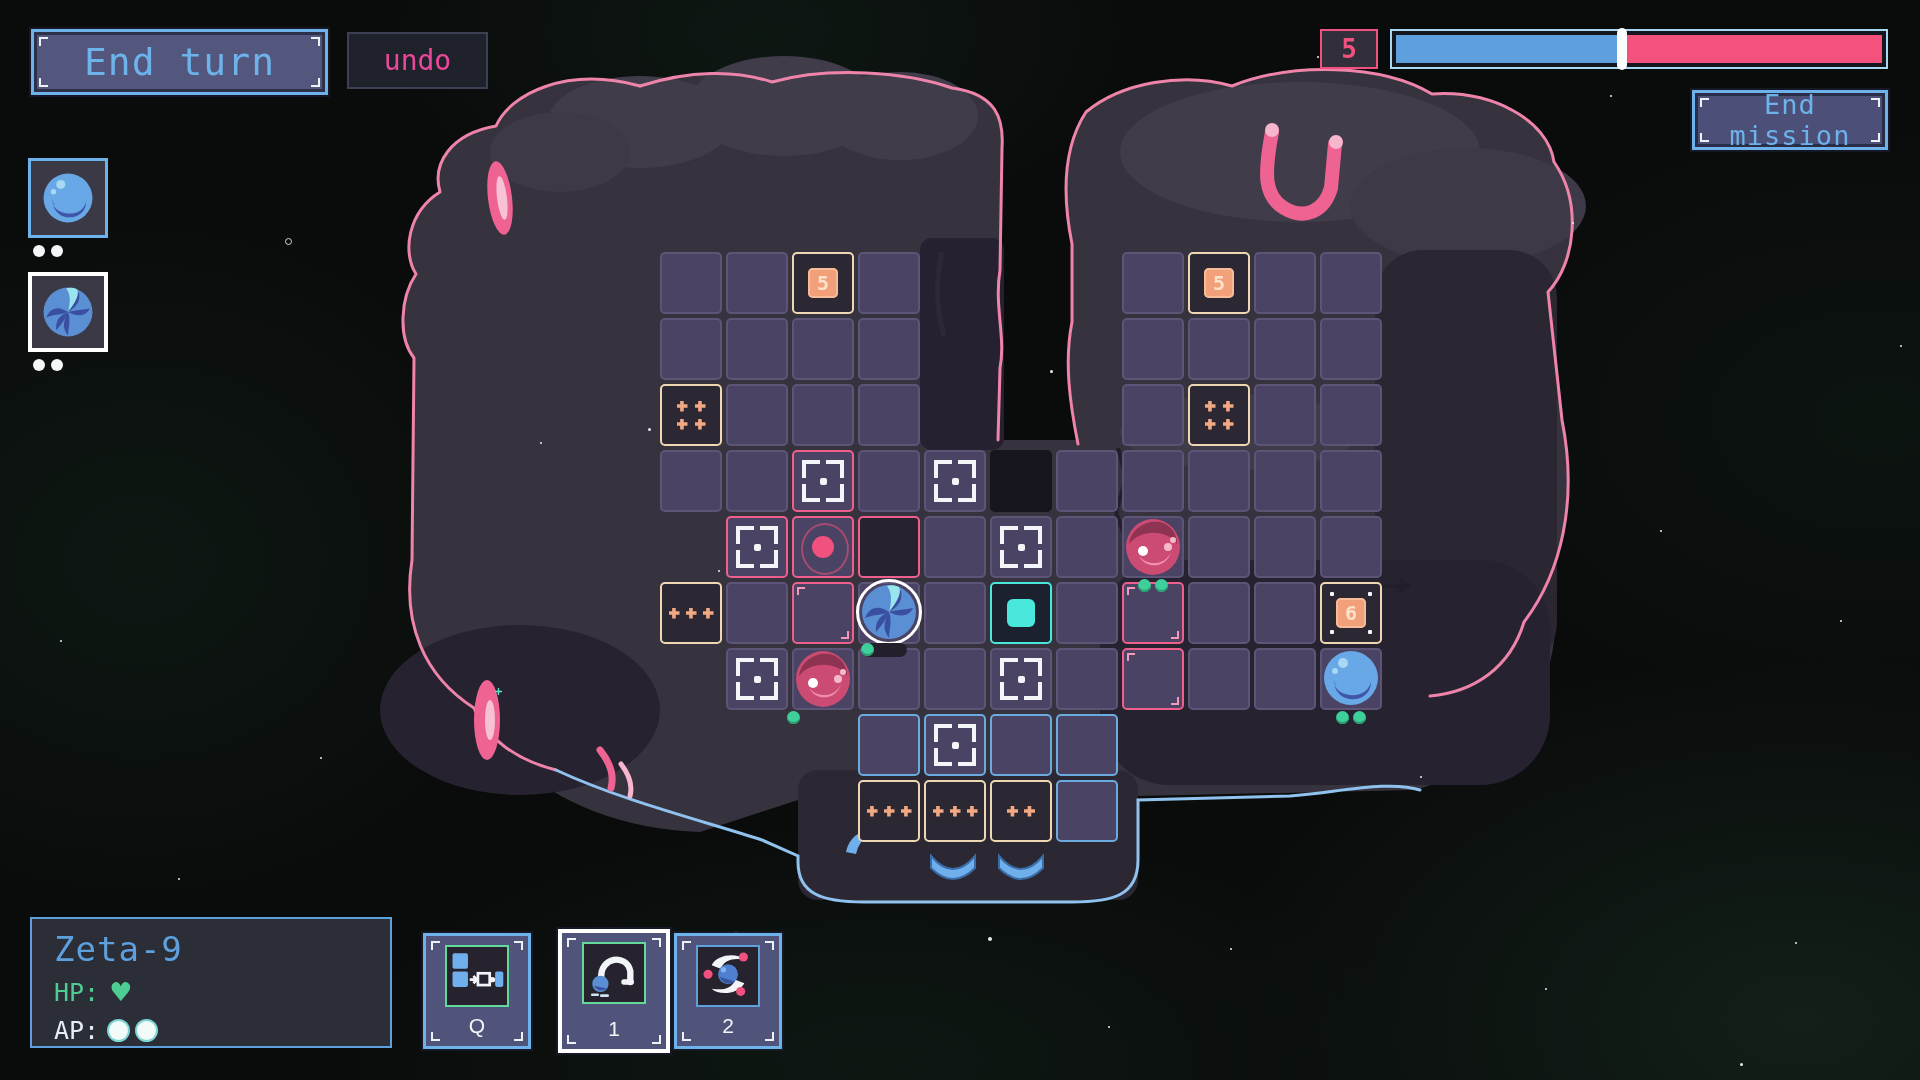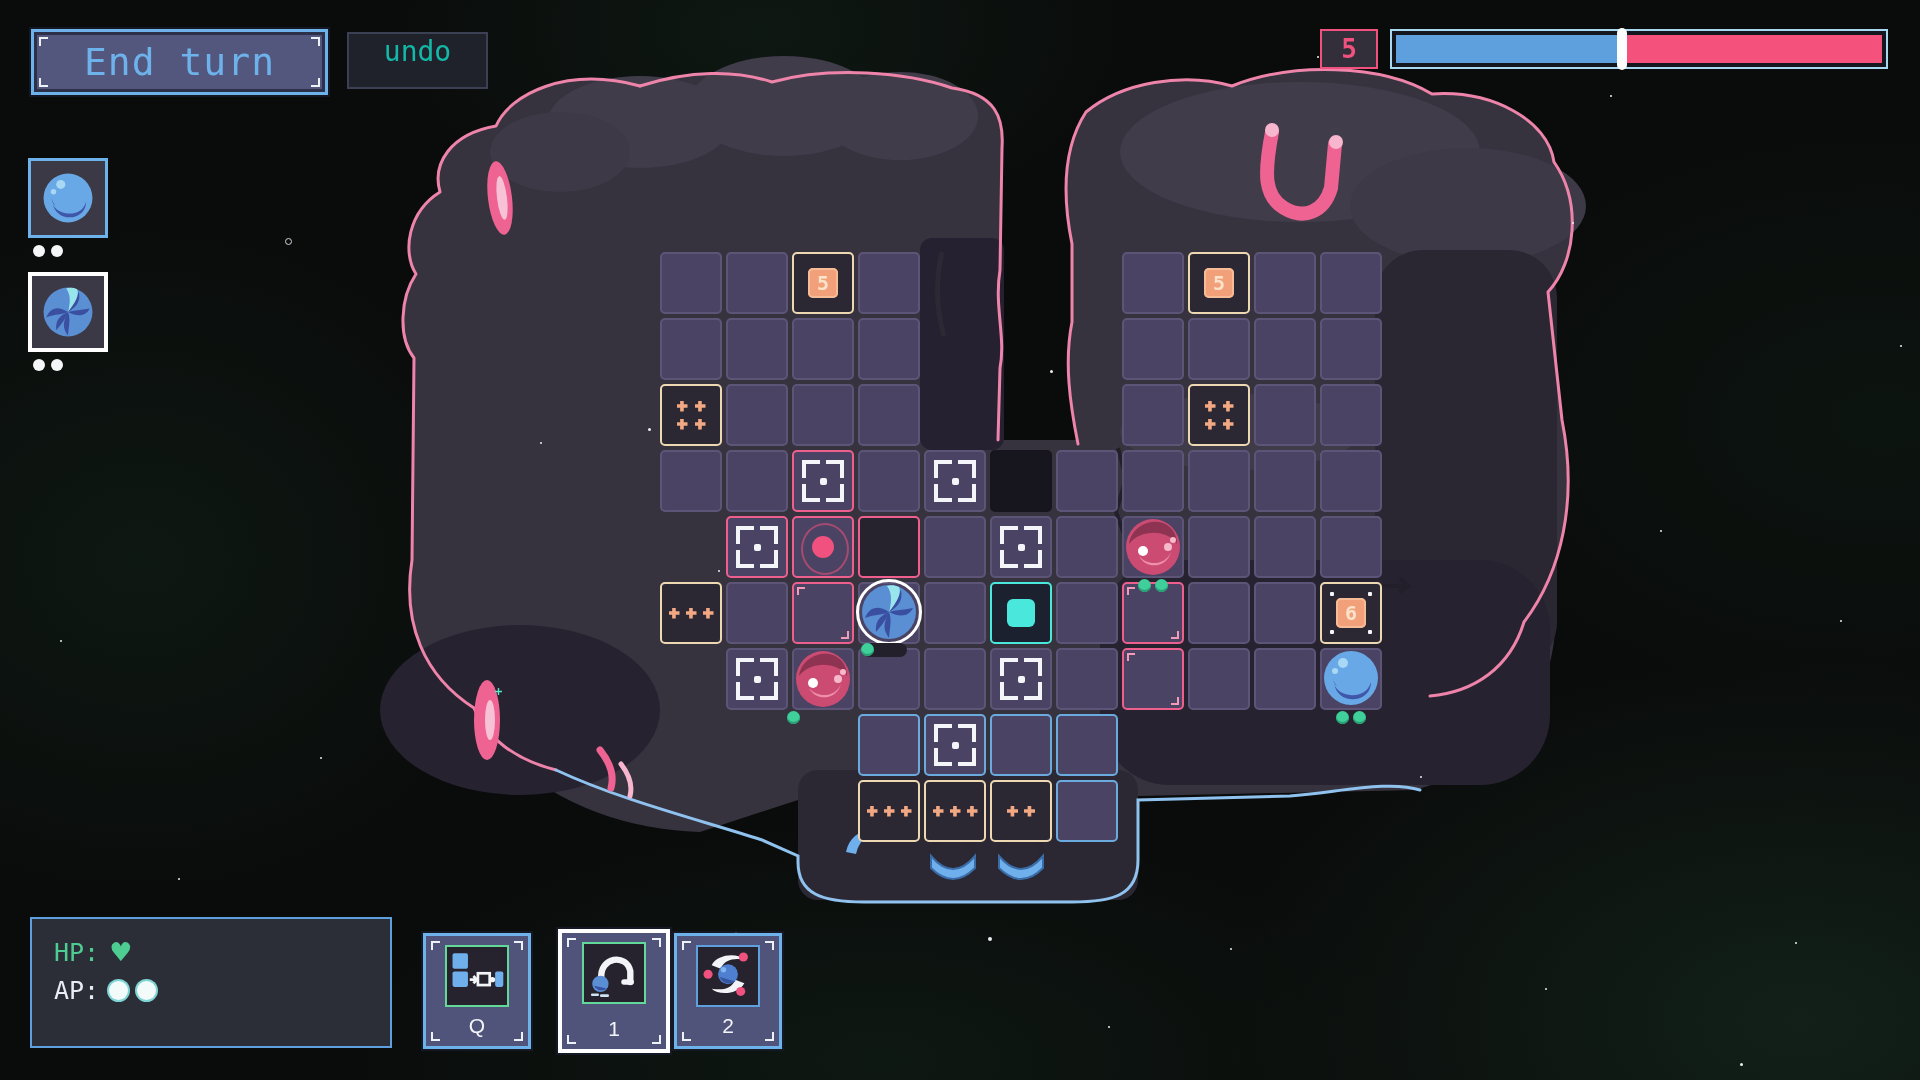--- a/index.html
+++ b/index.html
@@ -62,22 +62,22 @@
     box-shadow:inset 0 0 0 3px rgba(23,27,43,.65), 0 0 0 2px rgba(23,27,43,.8);
     color:#6db2ea;display:flex;align-items:center;justify-content:center;cursor:pointer;
     font-family:"DejaVu Sans Mono","Liberation Mono",monospace;letter-spacing:1px;}
   .ck{position:absolute;width:7px;height:7px;}
   .ck.tl{left:5px;top:5px;border-left:2px solid #eef2f6;border-top:2px solid #eef2f6;}
   .ck.tr{right:5px;top:5px;border-right:2px solid #eef2f6;border-top:2px solid #eef2f6;}
   .ck.bl{left:5px;bottom:5px;border-left:2px solid #eef2f6;border-bottom:2px solid #eef2f6;}
   .ck.br{right:5px;bottom:5px;border-right:2px solid #eef2f6;border-bottom:2px solid #eef2f6;}
   #end-turn{left:31px;top:29px;width:297px;height:66px;font-size:38px;}
   #undo{position:absolute;left:347px;top:32px;width:141px;height:57px;box-sizing:border-box;
-    background:#1f212b;border:2px solid #3c4054;color:#14b8a6;font-size:28px;cursor:pointer;
-    display:flex;align-items:flex-start;justify-content:center;font-family:inherit;}
+    background:#1f212b;border:2px solid #3c4054;color:#ec4899;font-size:28px;cursor:pointer;
+    display:flex;align-items:center;justify-content:center;font-family:inherit;}
   #end-mission{left:1692px;top:90px;width:196px;height:60px;font-size:27px;background:#4c5078;}
   #turn-counter{position:absolute;left:1320px;top:29px;width:58px;height:40px;box-sizing:border-box;
     background:#322e3a;border:2px solid #f0517e;color:#f0517e;font-size:26px;font-weight:700;
     display:flex;align-items:center;justify-content:center;}
   #mission-bar{position:absolute;left:1390px;top:29px;width:498px;height:40px;box-sizing:border-box;
     background:#15171f;border:2px solid #a8d8f2;padding:4px;}
   #mission-bar .trk{position:relative;width:100%;height:100%;background:#f4517c;}
   #bar-blue{position:absolute;left:0;top:0;bottom:0;background:#5ea0dd;}
   #bar-div{position:absolute;top:-7px;width:10px;height:42px;background:#fbfdfe;border-radius:5px;margin-left:-5px;}
   
@@ -431,20 +431,27 @@
   </button>
   <div id="turn-counter">
     <span>5</span>
   </div>
   <div id="mission-bar">
     <div class="trk">
       <div id="bar-blue" style="width: 46.5%;"></div>
       <div id="bar-div" style="left: 46.5%;"></div>
     </div>
   </div>
+  <button class="panelbtn" id="end-mission">
+    <i class="ck tl"></i>
+      <i class="ck tr"></i>
+    <i class="ck bl"></i>
+      <i class="ck br"></i>
+    <span>End mission</span>
+  </button>
 
   <div class="portrait" id="portrait-0">
     <svg width="58" height="58" viewBox="0 0 64 64">
         <use href="#planet-smooth"></use>
       </svg>
   </div>
   <div class="pip-row" id="pips-0">
       <span class="wpip"></span>
       <span class="wpip"></span>
     </div>
@@ -452,20 +459,21 @@
     <svg width="58" height="58" viewBox="0 0 64 64">
         <use href="#planet-swirl"></use>
       </svg>
   </div>
   <div class="pip-row" id="pips-1">
       <span class="wpip"></span>
       <span class="wpip"></span>
     </div>
 
   <div id="unit-panel">
+    <div id="unit-name">Zeta-9</div>
     <div class="stat-row" id="hp-row">
       <span>HP:</span>
       <span id="hp-hearts"><span class="heart">♥</span></span>
     </div>
     <div class="stat-row" id="ap-row">
       <span>AP:</span>
       <span id="ap-pips" style="display:flex;gap:9px;">
           <span class="appip"></span>
           <span class="appip"></span>
         </span>

